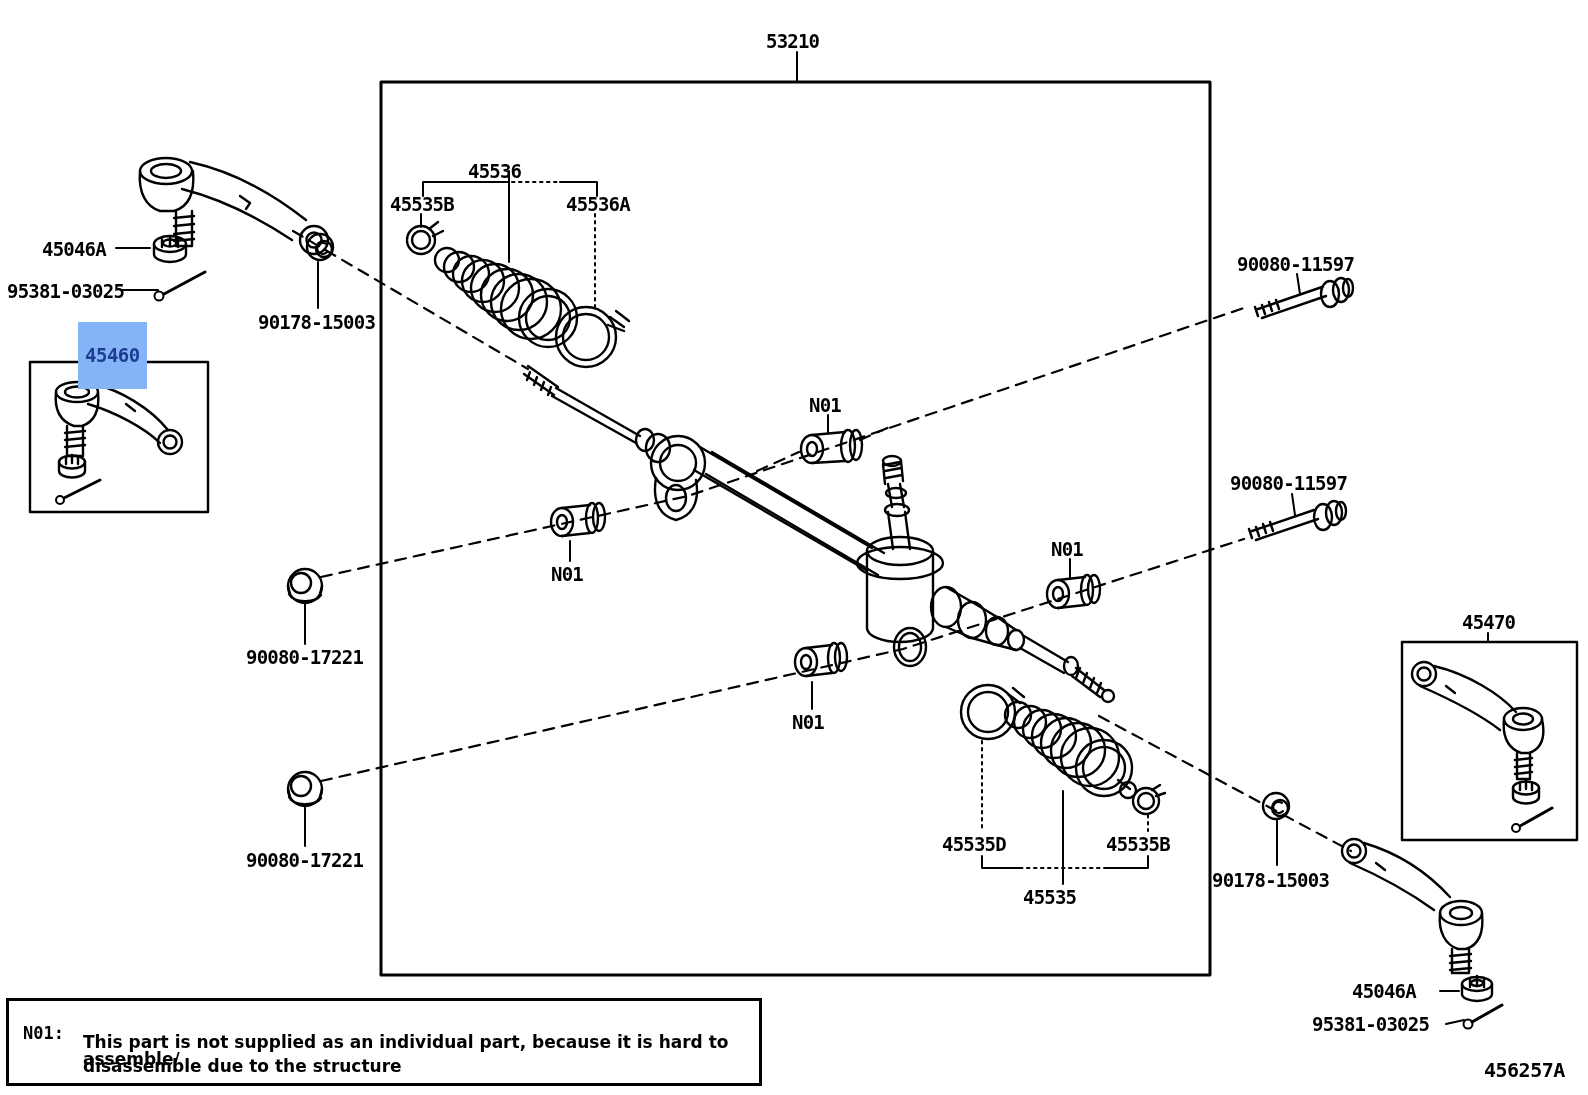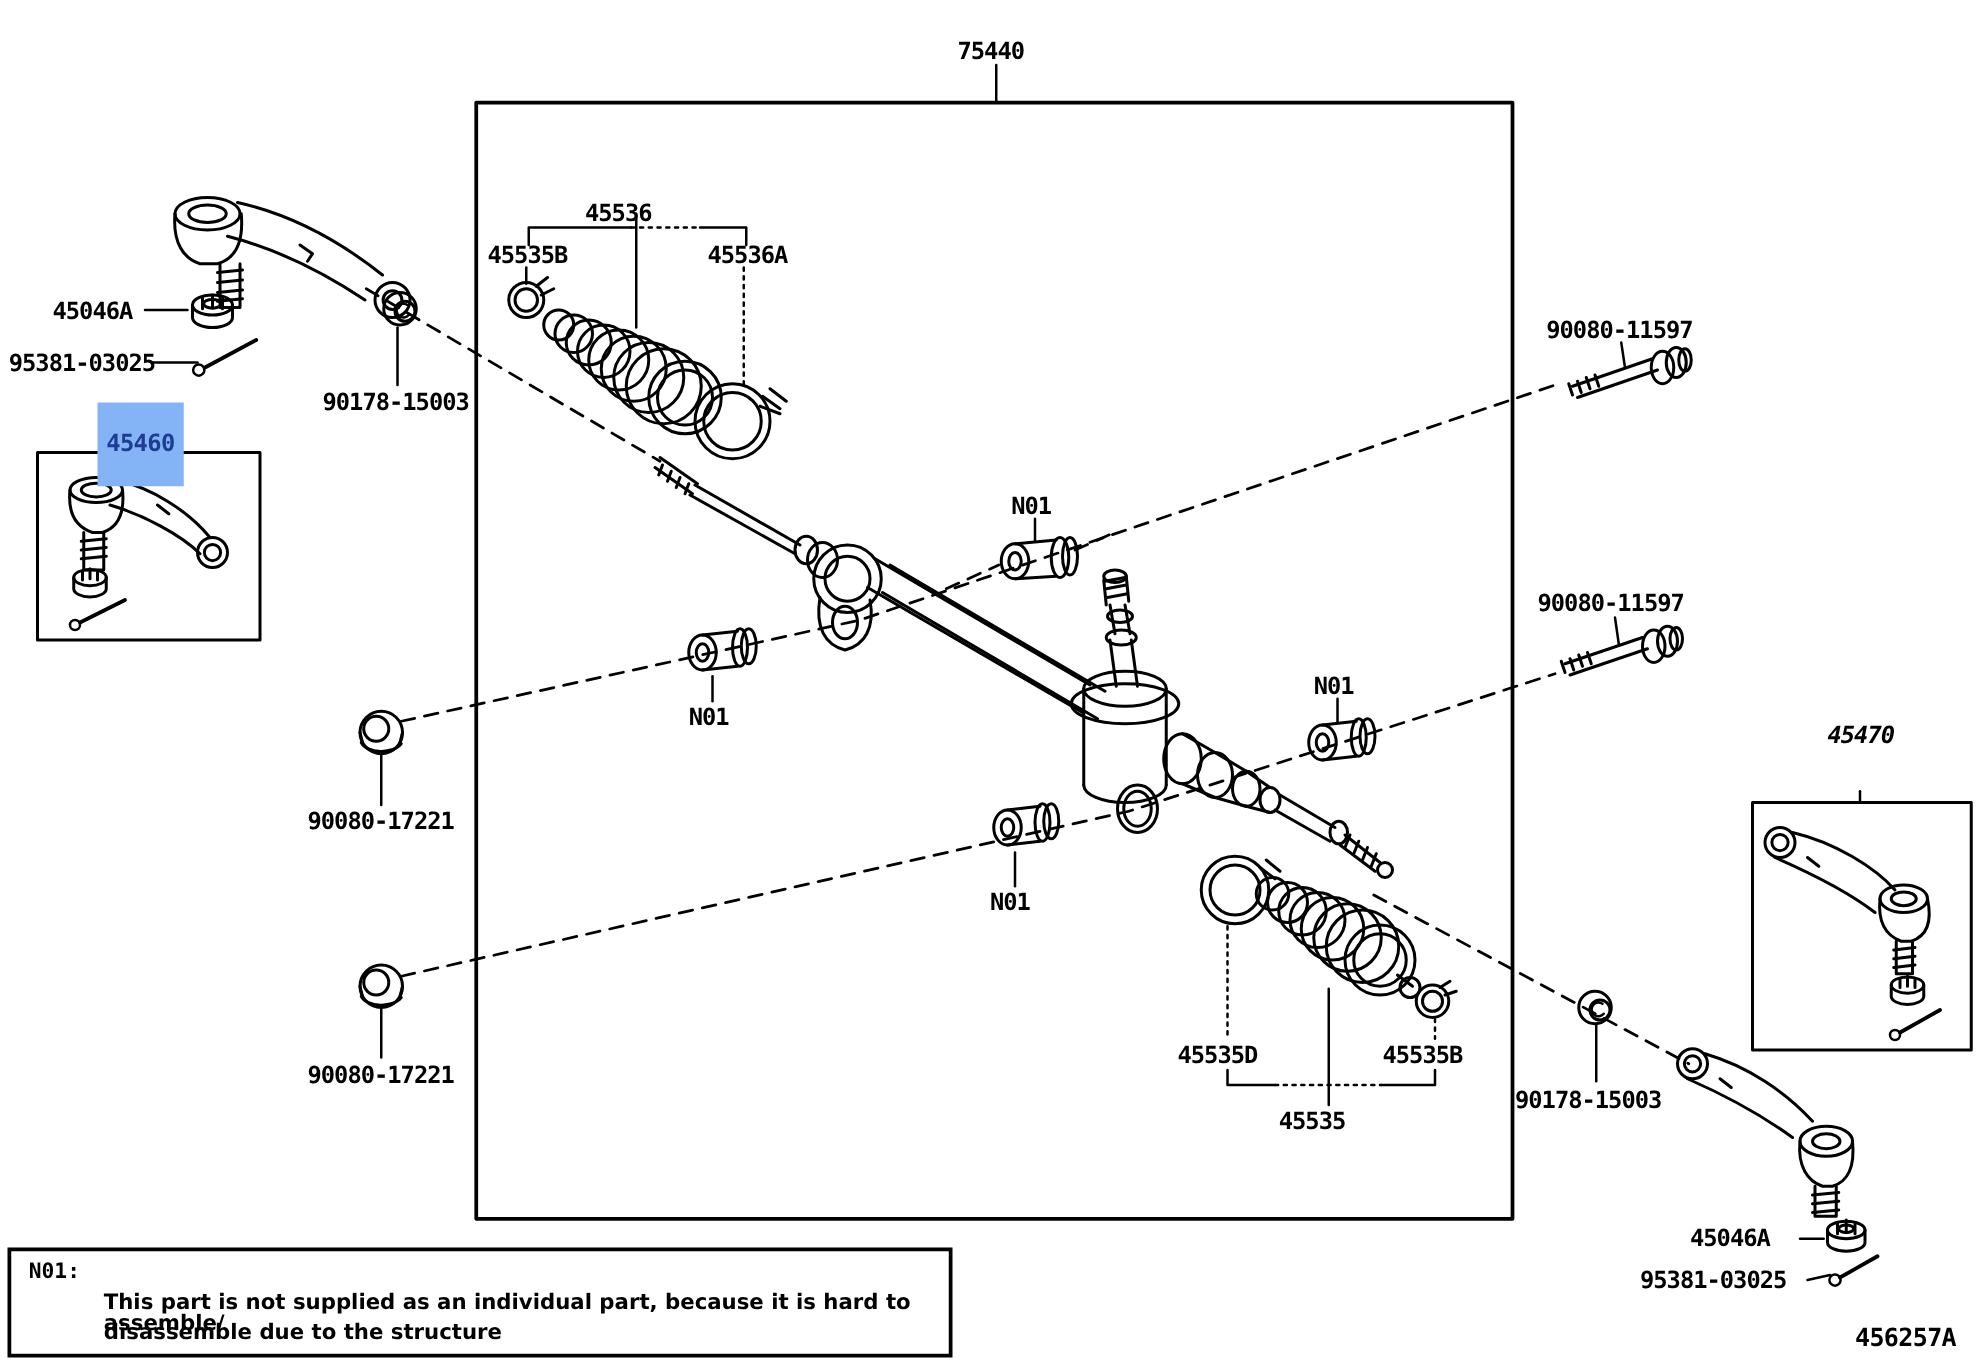--- a/index.html
+++ b/index.html
@@ -8,21 +8,21 @@
   svg{position:absolute;left:0;top:0;}
   .art{stroke:#000;fill:none;stroke-width:2.4;stroke-linecap:round;stroke-linejoin:round;}
   .thin{stroke-width:2;}
   .box{stroke-width:3;}
   .dash{stroke-dasharray:11 8;stroke-width:2.2;}
   .dot{stroke-dasharray:2.5 4.5;stroke-width:2;}
   .pl{position:absolute;font:700 19px/1.1 "DejaVu Sans Mono","Liberation Mono",monospace;
       letter-spacing:-0.8px;color:#000;white-space:nowrap;}
   .pl.hl{padding:23px 7px;letter-spacing:-0.5px;}
   .notebox{position:absolute;left:6px;top:998px;width:750px;height:82px;border:3px solid #000;background:#fff;}
-  .note-code{position:absolute;left:14px;top:8px;font:700 17px/1 "DejaVu Sans Mono","Liberation Mono",monospace;}
+  .note-code{position:absolute;left:14px;top:24px;font:700 17px/1 "DejaVu Sans Mono","Liberation Mono",monospace;}
   .note-jp{position:absolute;left:72px;top:4px;font:700 20px/1 "DejaVu Sans","Liberation Sans",sans-serif;letter-spacing:0.5px;}
   .note-en1{position:absolute;left:74px;top:33px;font:600 17px/1 "DejaVu Sans","Liberation Sans",sans-serif;}
   .note-en2{position:absolute;left:74px;top:57px;font:600 17px/1 "DejaVu Sans","Liberation Sans",sans-serif;}
   .docnum{position:absolute;left:1484px;top:1060px;font:700 20px/1 "DejaVu Sans Mono","Liberation Mono",monospace;letter-spacing:-0.5px;}
 </style>
 </head>
 <body>
 
 <div id="stage">
 
@@ -303,37 +303,37 @@
     <path d="M1462,984 V994 A15,7 0 0 0 1492,994 V984"></path>
     <path d="M1470,978 V987 M1477,976 V986 M1484,978 V987"></path>
     <ellipse cx="1477" cy="983" rx="6" ry="3"></ellipse>
   </g>
   <g class="art">
     <path d="M1502,1005 L1472,1022" stroke-width="3"></path>
     <circle cx="1468" cy="1024" r="4.5" class="thin"></circle>
   </g>
 </svg>
 
-<div class="pl" style="left:766px;top:31px;">75440</div>
+<div class="pl" style="left:766px;top:31px;">53210</div>
 <div class="pl" style="left:42px;top:239px;">45046A</div>
 <div class="pl" style="left:7px;top:281px;">95381-03025</div>
 <div class="pl" style="left:258px;top:312px;">90178-15003</div>
 <div class="pl hl" style="left: 78px; top: 322px; background-color: rgb(133, 180, 246); color: rgb(28, 61, 146);">45460</div>
 <div class="pl" style="left:468px;top:149px;margin-top:12px;">45536</div>
 <div class="pl" style="left:390px;top:194px;">45535B</div>
 <div class="pl" style="left:566px;top:194px;">45536A</div>
 <div class="pl" style="left:809px;top:395px;">N01</div>
 <div class="pl" style="left:551px;top:564px;">N01</div>
 <div class="pl" style="left:1051px;top:539px;">N01</div>
 <div class="pl" style="left:792px;top:712px;">N01</div>
 <div class="pl" style="left:246px;top:647px;">90080-17221</div>
 <div class="pl" style="left:246px;top:850px;">90080-17221</div>
 <div class="pl" style="left:1237px;top:254px;">90080-11597</div>
 <div class="pl" style="left:1230px;top:473px;">90080-11597</div>
-<div class="pl" style="left:1462px;top:578px;font-style:italic;">45470</div>
+<div class="pl" style="left:1462px;top:612px;">45470</div>
 <div class="pl" style="left:942px;top:834px;">45535D</div>
 <div class="pl" style="left:1106px;top:834px;">45535B</div>
 <div class="pl" style="left:1023px;top:887px;">45535</div>
 <div class="pl" style="left:1212px;top:870px;">90178-15003</div>
 <div class="pl" style="left:1352px;top:981px;">45046A</div>
 <div class="pl" style="left:1312px;top:1014px;">95381-03025</div>
 
 <div class="notebox">
   <span class="note-code">N01:</span>
   <span class="note-en1">This part is not supplied as an individual part, because it is hard to assemble/</span>

